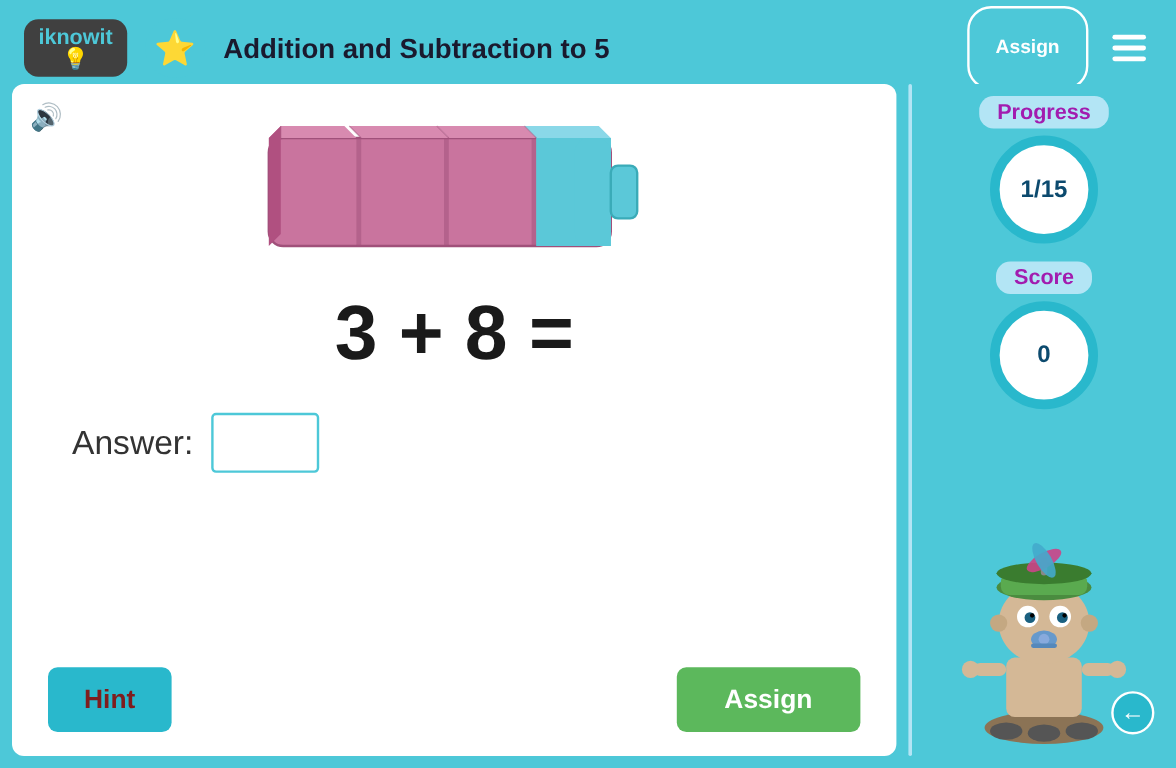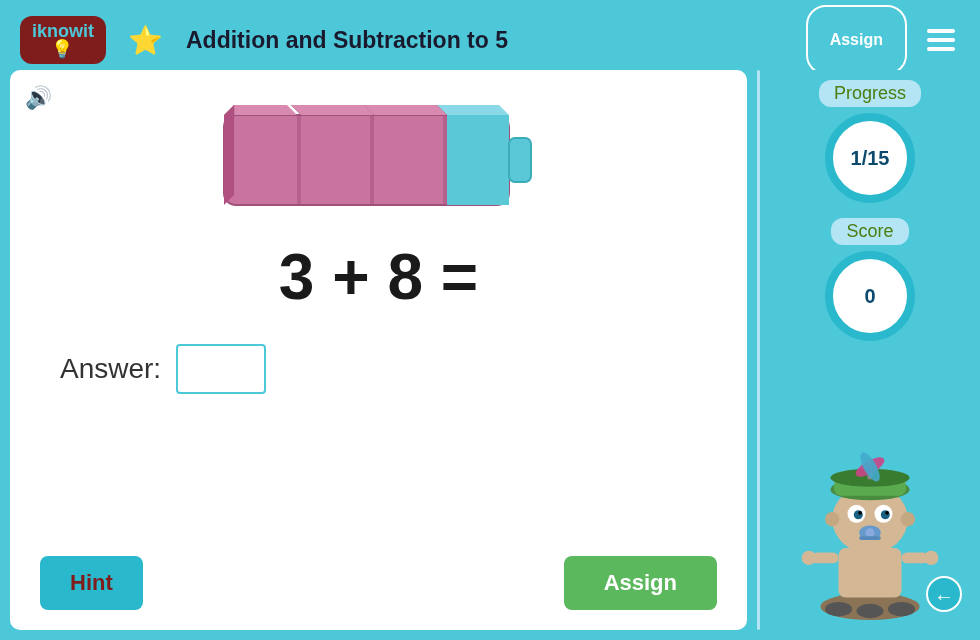--- a/index.html
+++ b/index.html
@@ -25,21 +25,21 @@
     .top-bar {
       display: flex;
       align-items: center;
       height: 60px;
       background: #4dc8d8;
       padding: 0 10px;
       gap: 15px;
     }
 
     .logo-box {
-      background: #7f1d1d;
+      background: #404040;
       border-radius: 12px;
       padding: 6px 12px;
       display: flex;
       flex-direction: column;
       align-items: center;
       font-weight: bold;
       color: #4dc8d8;
       font-size: 18px;
       line-height: 1;
     }
@@ -207,23 +207,23 @@
     }
 
     .progress-section, .score-section {
       display: flex;
       flex-direction: column;
       align-items: center;
       gap: 6px;
     }
 
     .panel-label {
-      color: #4d7c0f;
+      color: #a21caf;
       font-size: 18px;
-      font-weight: normal;
+      font-weight: bold;
       background: #b3e5f5;
       padding: 3px 15px;
       border-radius: 12px;
     }
 
     .circle-gauge {
       width: 90px;
       height: 90px;
       border-radius: 50%;
       border: 8px solid #29b8cc;

